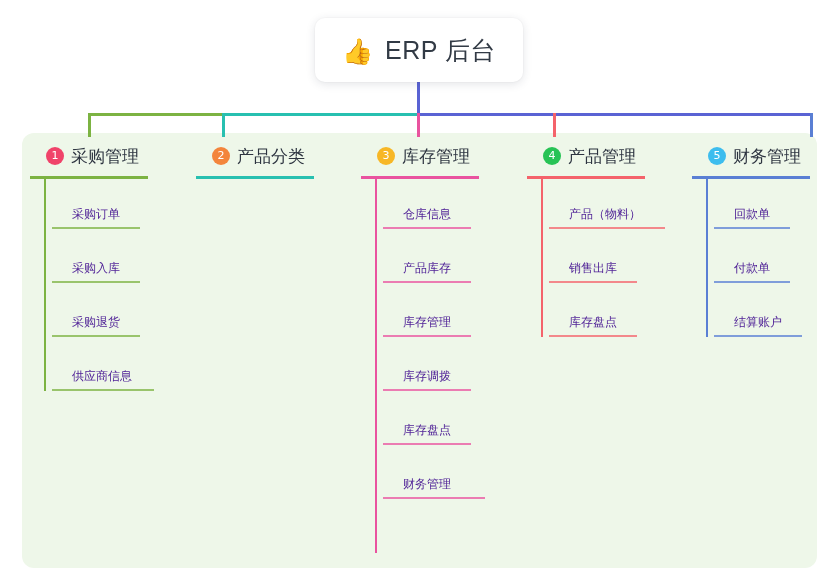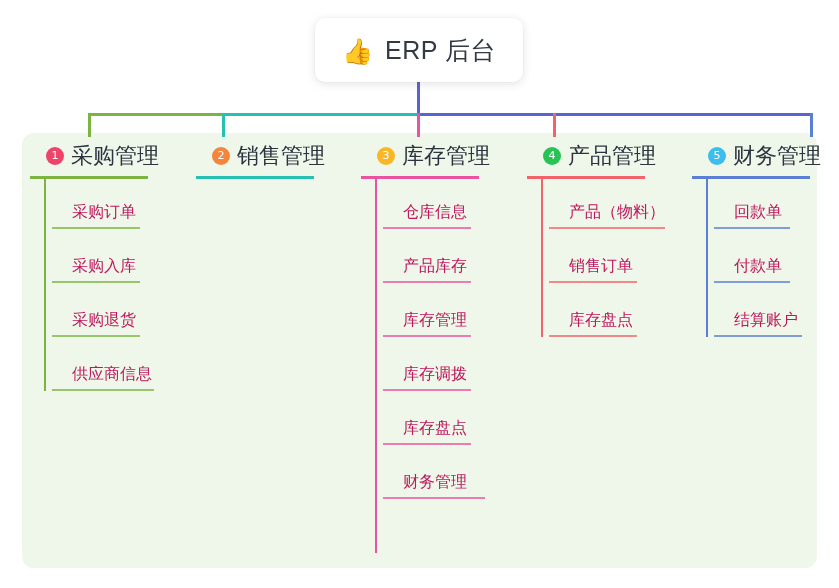--- a/index.html
+++ b/index.html
@@ -98,21 +98,21 @@
     height: 18px;
     border-radius: 50%;
     color: #ffffff;
     font-size: 11px;
     line-height: 18px;
     text-align: center;
     font-family: "DejaVu Sans", sans-serif;
     flex: 0 0 auto;
   }
   .col-title {
-    font-size: 22px;
+    font-size: 17px;
     color: #2d3440;
     white-space: nowrap;
   }
   .col-rule {
     height: 3px;
     margin-top: 7px;
   }
   .items {
     position: relative;
     padding-left: 22px;
@@ -125,22 +125,22 @@
     width: 2px;
   }
   .item {
     height: 54px;
     position: relative;
   }
   .item-label {
     position: absolute;
     left: 20px;
     bottom: 10px;
-    font-size: 16px;
-    color: #be185d;
+    font-size: 12px;
+    color: #4c1d95;
     white-space: nowrap;
   }
   .item-rule {
     position: absolute;
     left: 0;
     bottom: 4px;
     height: 2px;
   }
 </style>
 </head>
@@ -189,21 +189,21 @@
         </div>
         <div class="item">
           <span class="item-label">供应商信息</span>
           <div class="item-rule" style="background: rgb(124, 179, 66); width: 102px; opacity: 0.75;"></div>
         </div>
       </div>
     </div>
     <div class="column" style="left: 196px;">
       <div class="col-header">
         <span class="badge" style="background: rgb(243, 133, 60);">2</span>
-        <span class="col-title">销售管理</span>
+        <span class="col-title">产品分类</span>
       </div>
       <div class="col-rule" style="background: rgb(40, 192, 176); width: 118px;"></div>
     </div>
     <div class="column" style="left: 361px;">
       <div class="col-header">
         <span class="badge" style="background: rgb(247, 183, 38);">3</span>
         <span class="col-title">库存管理</span>
       </div>
       <div class="col-rule" style="background: rgb(233, 83, 159); width: 118px;"></div>
       <div class="items">
@@ -240,21 +240,21 @@
         <span class="col-title">产品管理</span>
       </div>
       <div class="col-rule" style="background: rgb(244, 99, 107); width: 118px;"></div>
       <div class="items">
         <div class="spine" style="background: rgb(244, 99, 107); height: 158px;"></div>
         <div class="item">
           <span class="item-label">产品（物料）</span>
           <div class="item-rule" style="background: rgb(244, 99, 107); width: 116px; opacity: 0.75;"></div>
         </div>
         <div class="item">
-          <span class="item-label">销售订单</span>
+          <span class="item-label">销售出库</span>
           <div class="item-rule" style="background: rgb(244, 99, 107); width: 88px; opacity: 0.75;"></div>
         </div>
         <div class="item">
           <span class="item-label">库存盘点</span>
           <div class="item-rule" style="background: rgb(244, 99, 107); width: 88px; opacity: 0.75;"></div>
         </div>
       </div>
     </div>
     <div class="column" style="left: 692px;">
       <div class="col-header">

